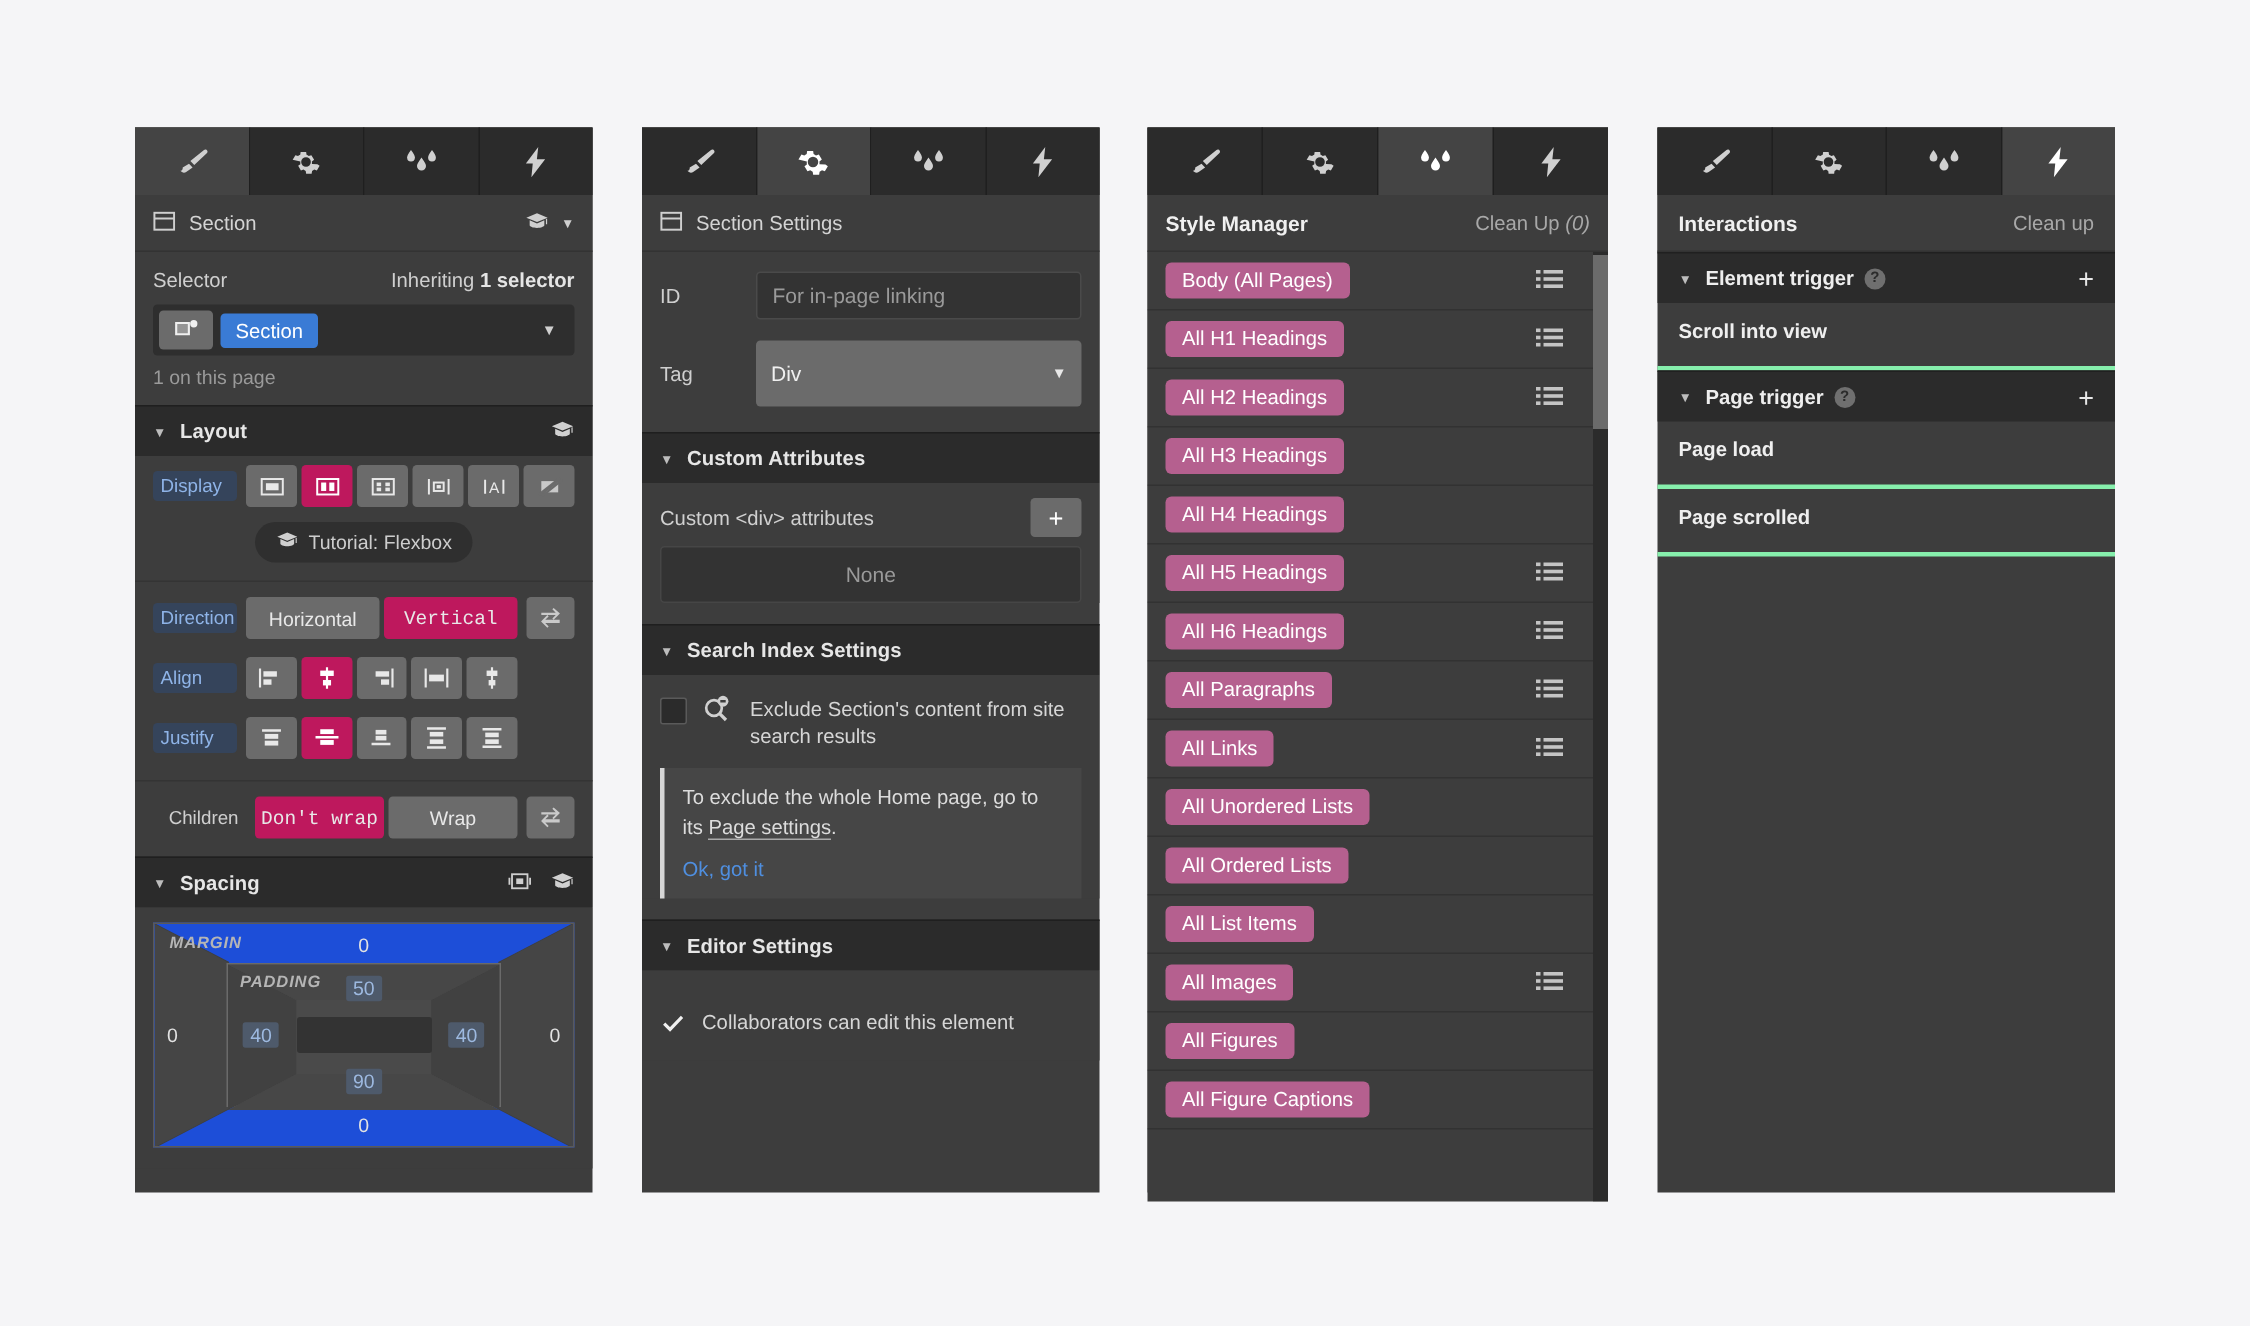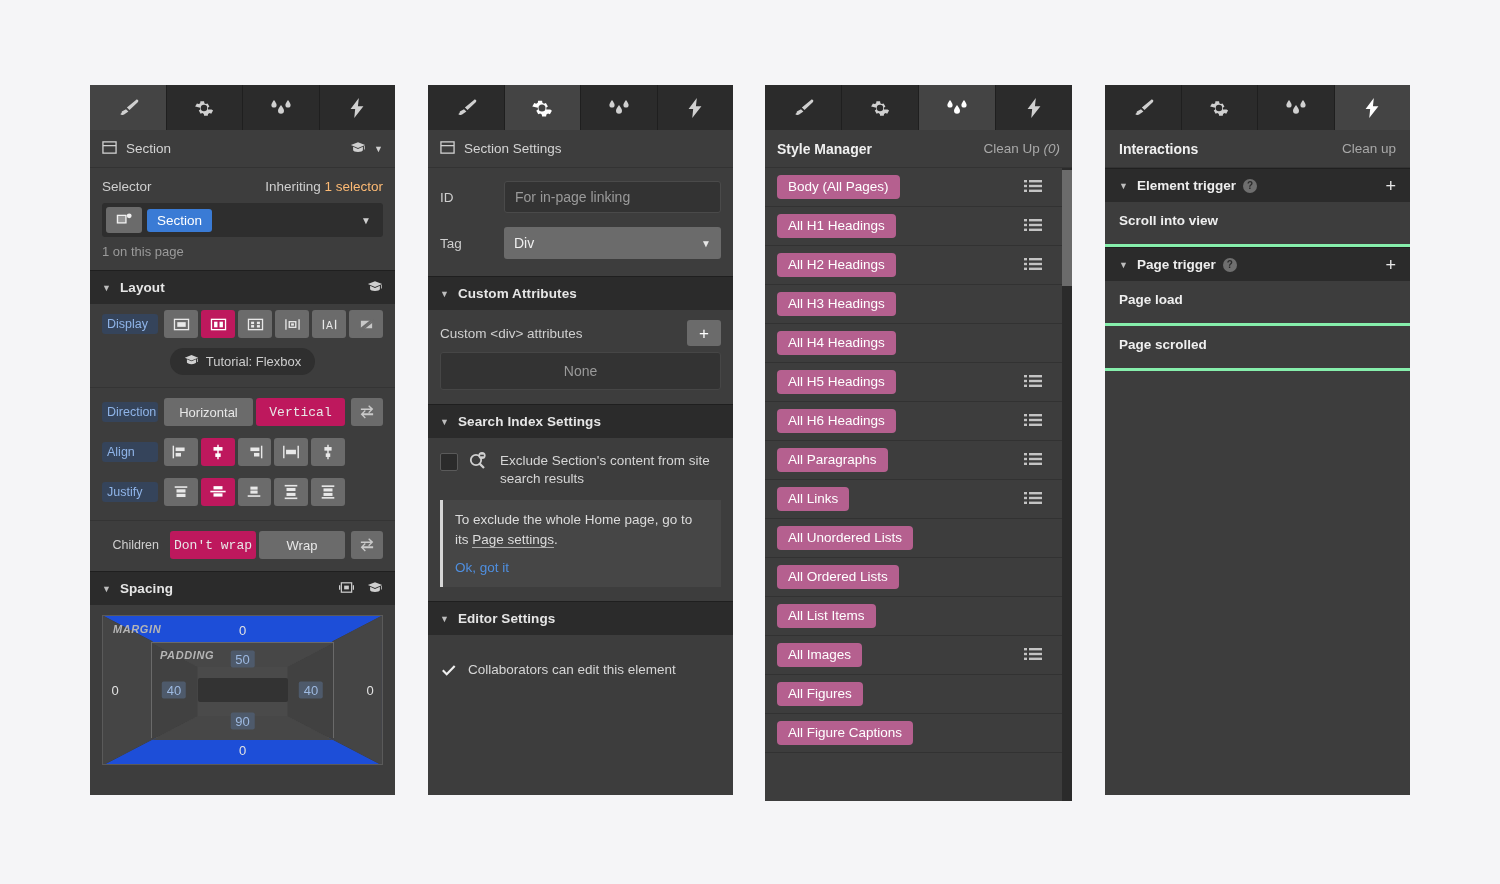--- a/index.html
+++ b/index.html
@@ -49,21 +49,21 @@
   .sec-head .label { letter-spacing: .1px; }
   .sec-head .right { margin-left: auto; display: flex; align-items: center; gap: 12px; }
 
   .body-block { background: #3d3d3d; }
 
   
   #panel1 { left: 90px; top: 85px; width: 305px; height: 710px; }
   .sel-row { display: flex; align-items: center; padding: 11px 12px 0 12px; }
   .sel-row .lbl { color: #cfcfcf; font-size: 13.5px; }
   .sel-row .inh { margin-left: auto; color: #cfcfcf; font-size: 13.5px; }
-  .sel-row .inh b { color: #fdba74; font-weight: normal; }
+  .sel-row .inh b { color: #e5e5e5; font-weight: bold; }
   .selector-box {
     margin: 9px 12px 0 12px; height: 34px; background: #2e2e2e;
     border-radius: 3px; display: flex; align-items: center; padding: 0 4px;
   }
   .sel-icon {
     width: 36px; height: 26px; background: #6b6b6b; border-radius: 3px;
     display: flex; align-items: center; justify-content: center;
   }
   .sel-chip {
     margin-left: 5px; background: #3a7bd5; color: #fff;
@@ -127,21 +127,21 @@
   
   #panel2 { left: 428px; top: 85px; width: 305px; height: 710px; }
   .field-row { display: flex; align-items: center; padding: 7px 12px; }
   .field-row .flbl { width: 64px; color: #cfcfcf; font-size: 13.5px; }
   .inp {
     flex: 1; height: 32px; background: #333333; border: 1px solid #4a4a4a;
     border-radius: 3px; display: flex; align-items: center; padding: 0 10px;
     color: #9a9a9a; font-size: 14px;
   }
   .sel {
-    flex: 1; height: 32px; background: #6b6b6b; border-radius: 3px;
+    flex: 1; height: 44px; background: #6b6b6b; border-radius: 3px;
     display: flex; align-items: center; padding: 0 10px;
     color: #f0f0f0; font-size: 14px;
   }
   .sel .sc { margin-left: auto; font-size: 10px; color: #e8e8e8; }
   .attr-row { display: flex; align-items: center; padding: 10px 12px 0 12px; }
   .attr-row .alabel { color: #d0d0d0; font-size: 13.5px; }
   .plus-btn {
     margin-left: auto; width: 34px; height: 26px; background: #6b6b6b;
     border-radius: 3px; display: flex; align-items: center; justify-content: center;
     color: #fff; font-size: 17px; line-height: 1;

